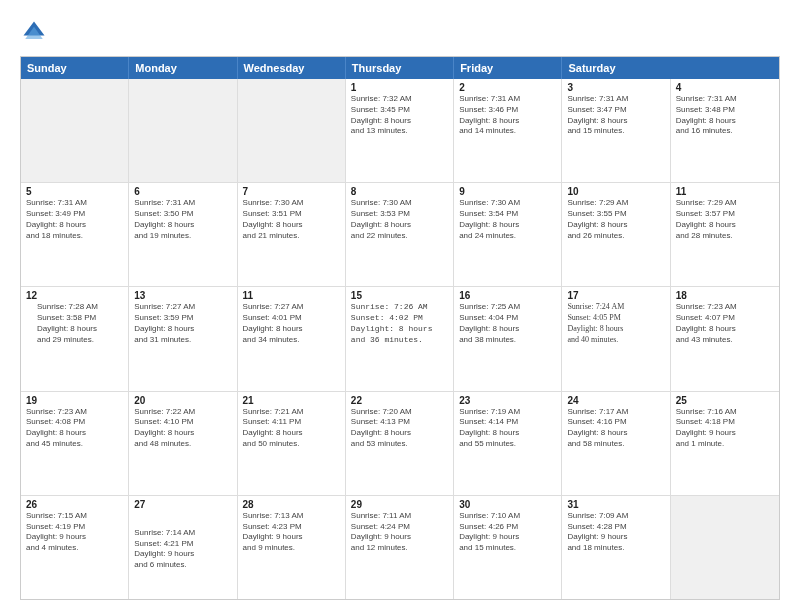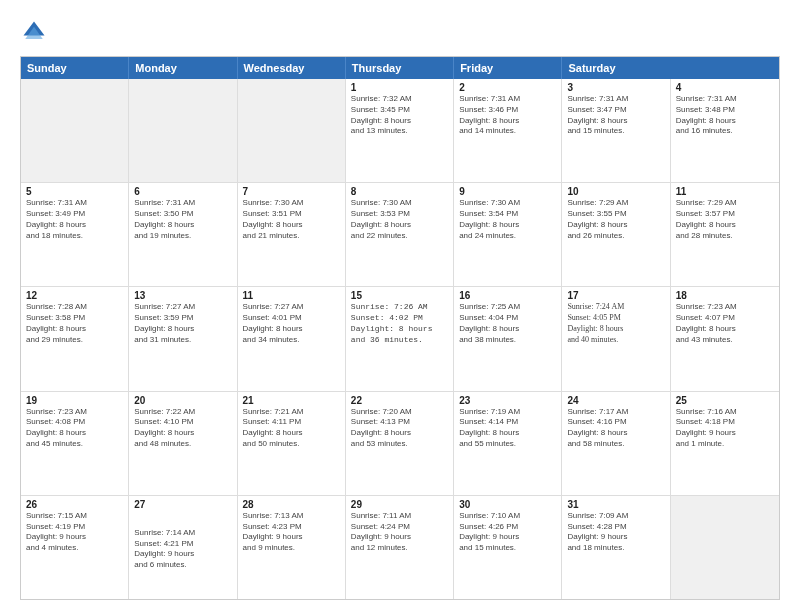--- a/index.html
+++ b/index.html
@@ -228,21 +228,21 @@
             <span class="day-num">11</span>
             <div class="day-info" style="white-space: pre-line;">Sunrise: 7:29 AM
 Sunset: 3:57 PM
 Daylight: 8 hours
 and 28 minutes.</div>
           </div>
         </div>
         <div class="cal-row">
           <div class="cal-cell">
             <span class="day-num">12</span>
-            <div class="day-info" style="white-space: pre-line;">Sunrise: 7:28 AM
+            <div class="day-info" style="white-space: pre-line; margin-left: 11px;">Sunrise: 7:28 AM
 Sunset: 3:58 PM
 Daylight: 8 hours
 and 29 minutes.</div>
           </div>
           <div class="cal-cell">
             <span class="day-num">13</span>
             <div class="day-info" style="white-space: pre-line;">Sunrise: 7:27 AM
 Sunset: 3:59 PM
 Daylight: 8 hours
 and 31 minutes.</div>

